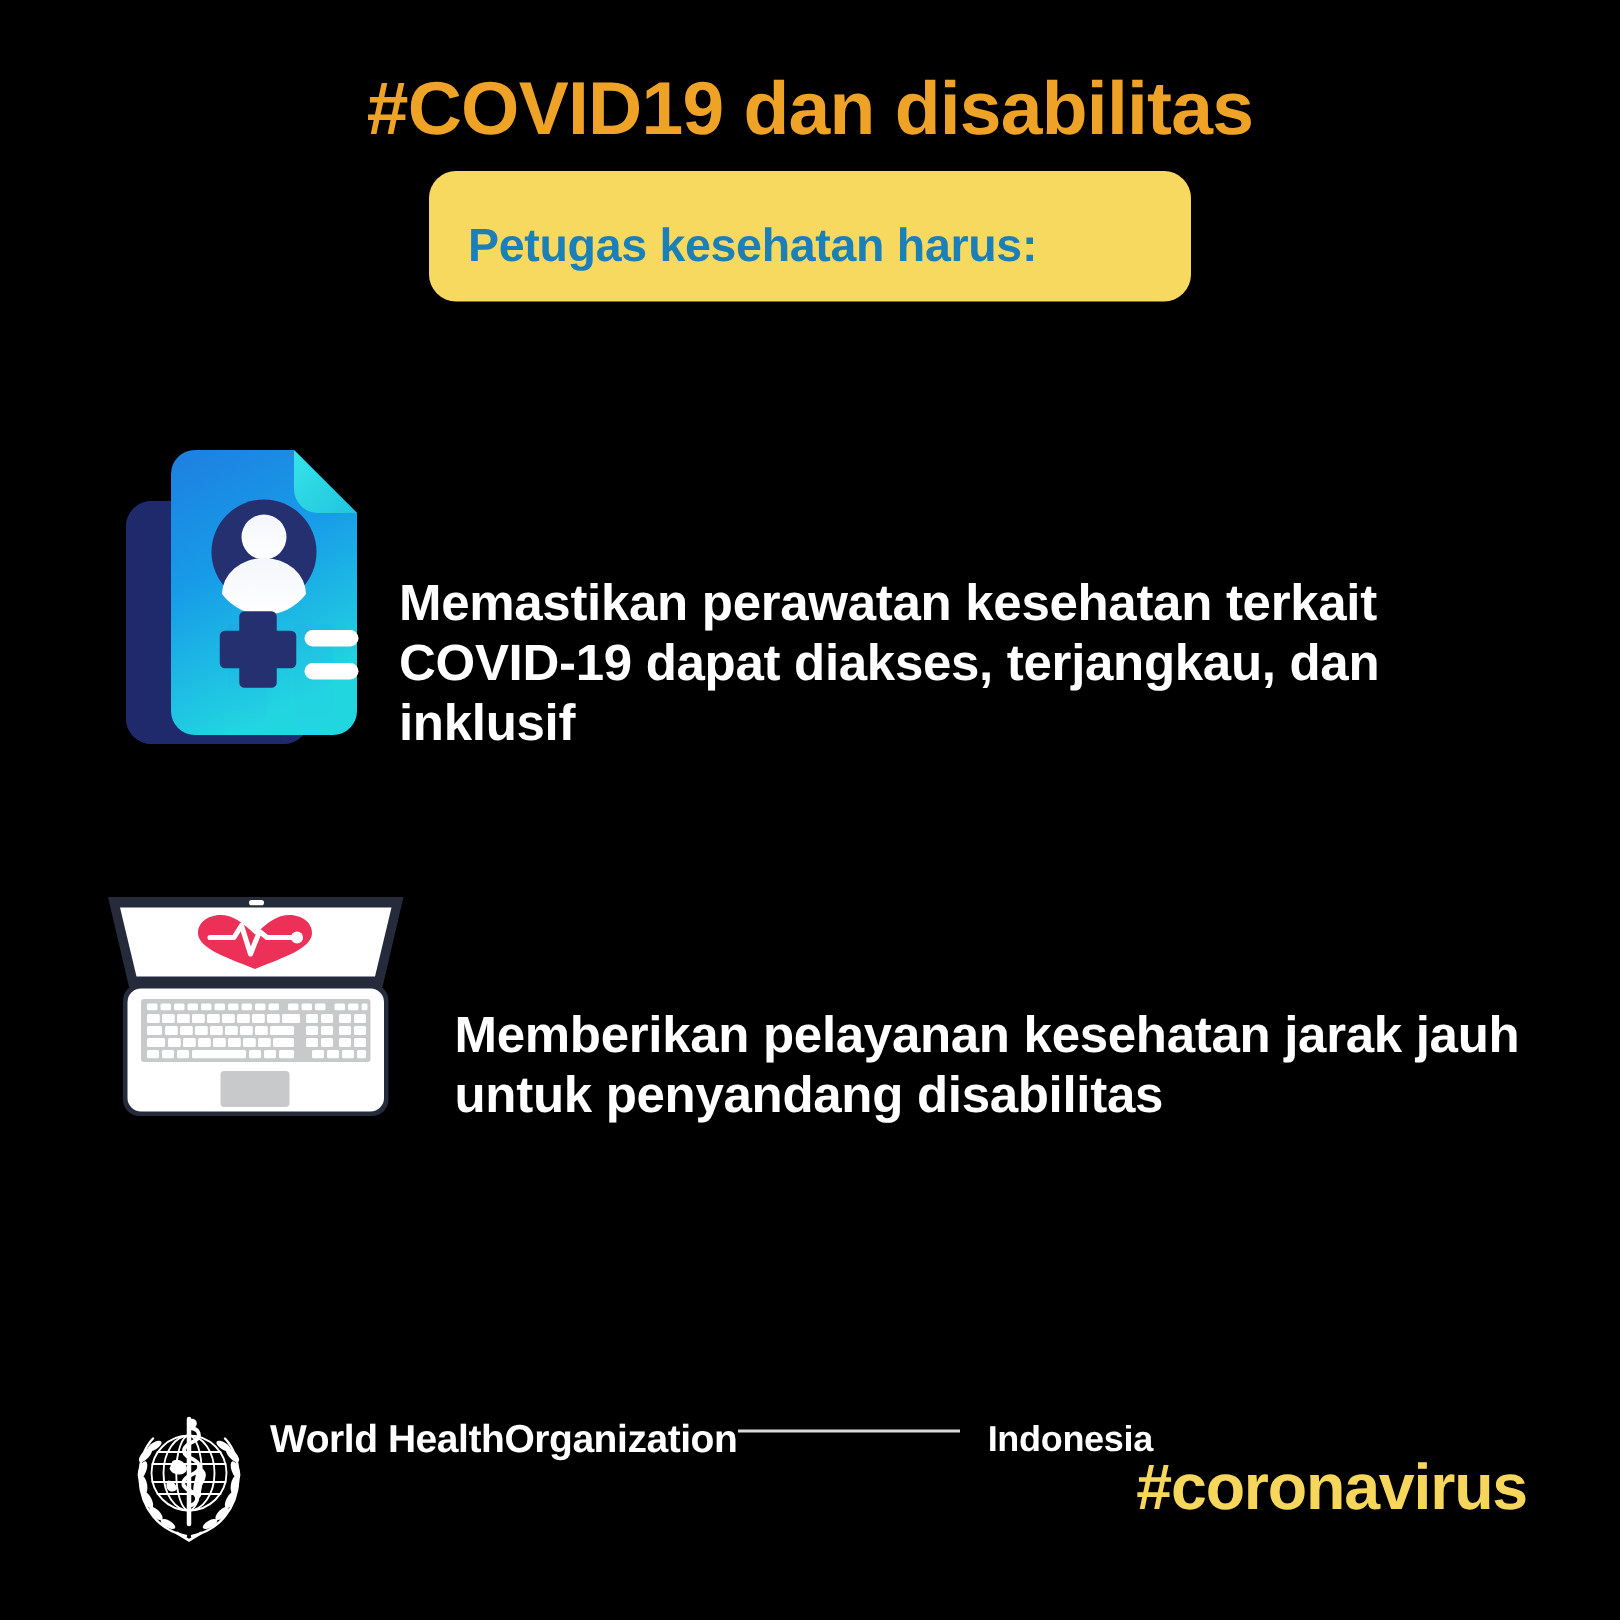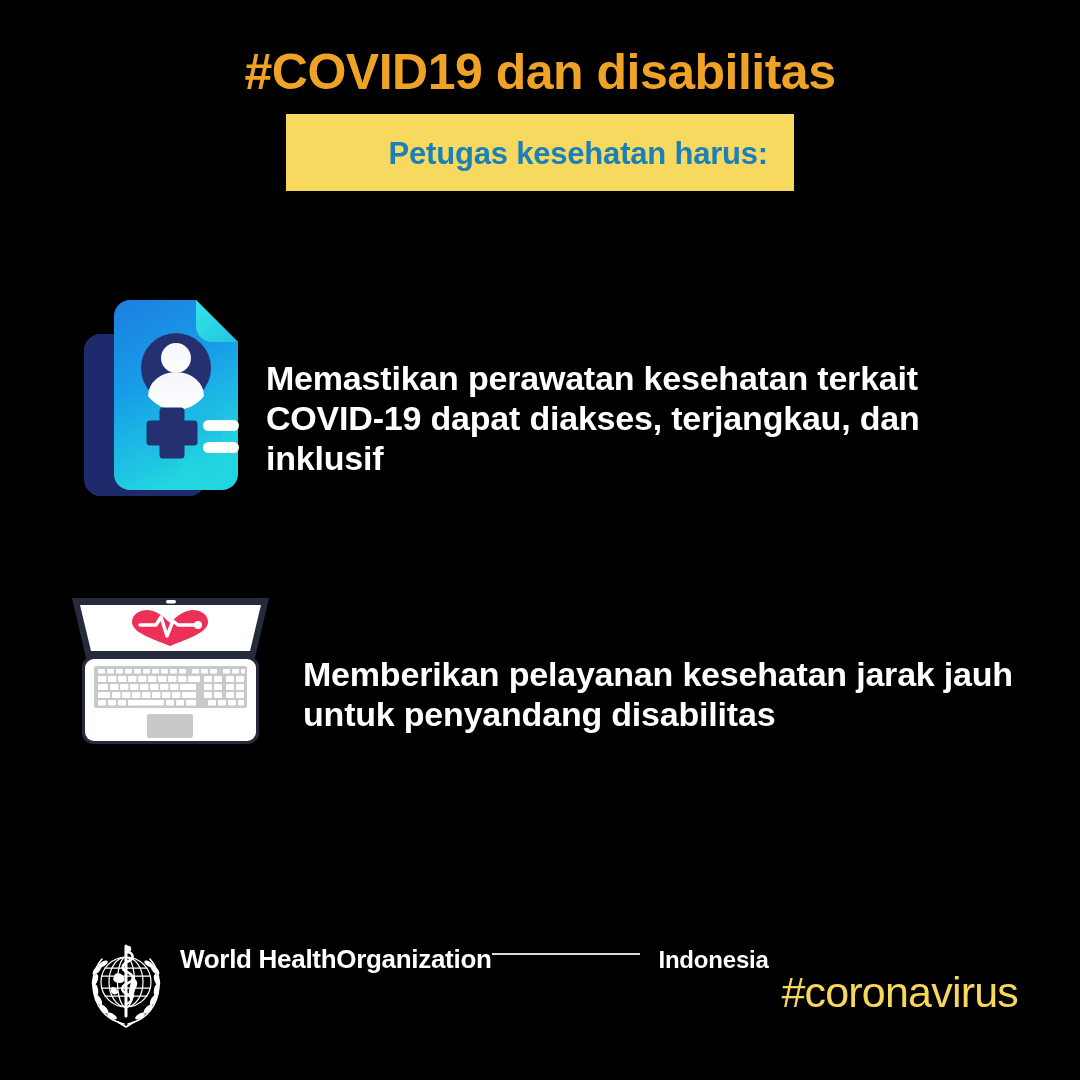--- a/index.html
+++ b/index.html
@@ -45,32 +45,33 @@
     margin-top: 14px;
     display: flex;
     justify-content: center;
   }
   .subtitle-box {
     background: #F8D95F;
     color: #1C80B8;
     font-size: 31px;
     font-weight: bold;
     line-height: 1;
-    padding: 24px 26px 22px 26px;
+    padding: 34px 26px 22px 26px;
     box-sizing: border-box;
     min-width: 508px;
-    text-align: right;
+    text-align: left;
     letter-spacing: -0.2px;
+    border-radius: 18px;
   }
 
   
   .row {
     position: absolute;
     display: flex;
-    align-items: center;
+    align-items: flex-end;
   }
   .row-1 { top: 296px; left: 78px; }
   .row-2 { top: 590px; left: 58px; }
 
   .icon-cell {
     flex: 0 0 auto;
     position: relative;
   }
   .row-text {
     color: #FFFFFF;
@@ -132,21 +133,21 @@
     letter-spacing: -0.2px;
     text-align: center;
     width: 148px;
   }
   .hashtag {
     position: absolute;
     right: 62px;
     top: 48px;
     color: #F7D65C;
     font-size: 43px;
-    font-weight: normal;
+    font-weight: bold;
     letter-spacing: -0.8px;
     white-space: nowrap;
   }
 </style>
 </head>
 <body>
 
 <div class="poster">
 
   <div class="header">

